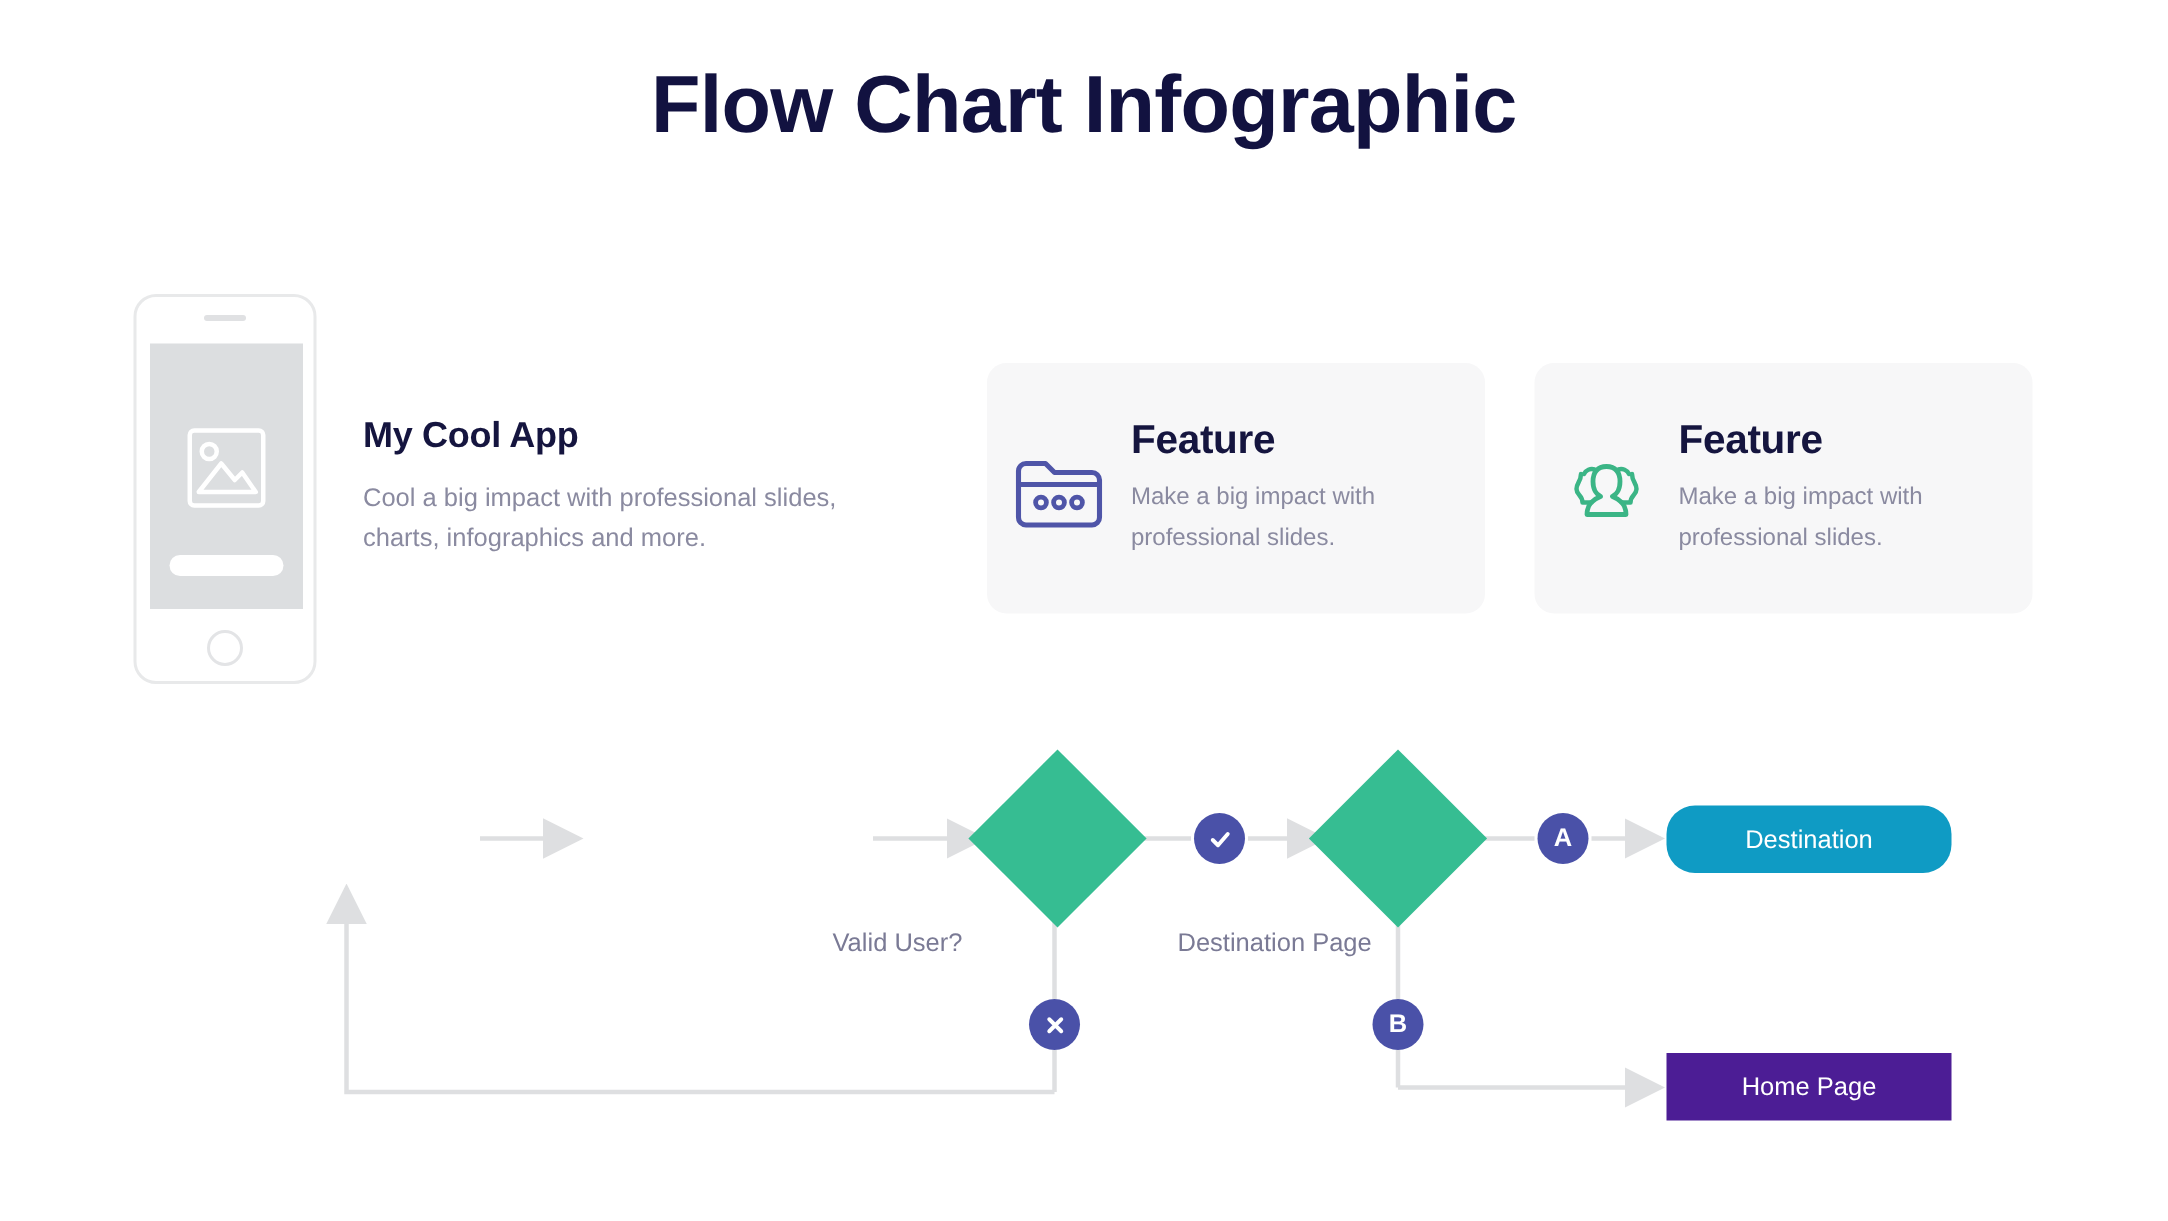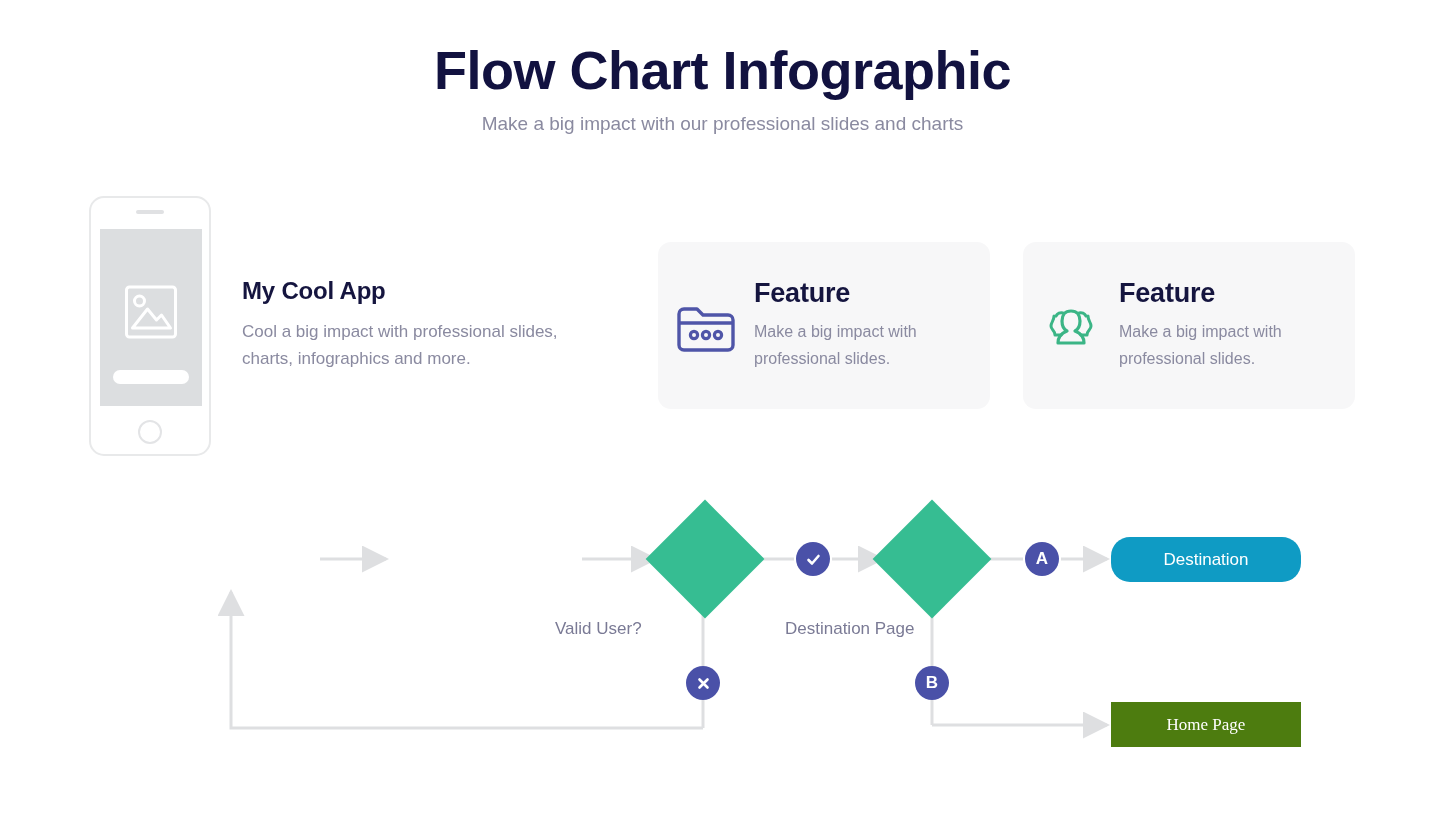--- a/index.html
+++ b/index.html
@@ -110,21 +110,21 @@
   .node-submit {
     left:390px; top:67px; width:190px; height:45px;
     background:#0f9bc4; font-size:17px; font-weight:400;
   }
   .node-destination {
     left:1111px; top:67px; width:190px; height:45px;
     background:#0f9bc4; font-size:17px; font-weight:400;border-radius:19px;
   }
   .node-home {
     left:1111px; top:232px; width:190px; height:45px;
-    background:#4d7c0f; font-size:17px; font-weight:400;font-family:Liberation Serif, serif;
+    background:#4c1d95; font-size:17px; font-weight:400;
   }
 
   .diamond {
     position:absolute; width:84px; height:84px;
     background:#36bd92;
     transform: rotate(45deg);
   }
   .diamond-1 { left:663px; top:47px; }
   .diamond-2 { left:890px; top:47px; }
 
@@ -149,21 +149,20 @@
   .badge-b     { left:915px; top:196px; }
   .badge svg { display:block; }
 </style>
 </head>
 <body>
 
 <div class="page">
 
   <div class="header">
     <div class="title">Flow Chart Infographic</div>
-    <div class="subtitle">Make a big impact with our professional slides and charts</div>
   </div>
 
   <div class="phone">
     <div class="phone-speaker"></div>
     <div class="phone-screen">
       <svg class="img-ph" viewBox="0 0 55 58">
         <rect x="3" y="4" width="49" height="50" rx="3" fill="none" stroke="#ffffff" stroke-width="3"></rect>
         <circle cx="16" cy="18" r="5" fill="none" stroke="#ffffff" stroke-width="3"></circle>
         <path d="M9 45 L24 26 L33 37 L38 32 L47 45 Z" fill="none" stroke="#ffffff" stroke-width="3" stroke-linejoin="round"></path>
       </svg>

